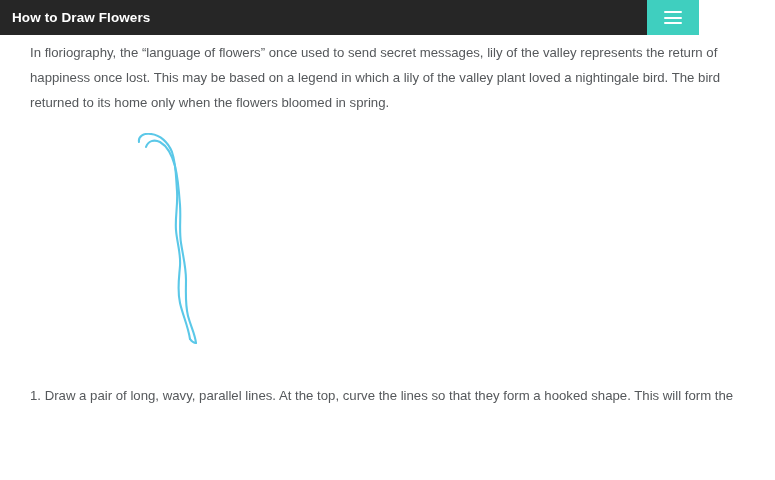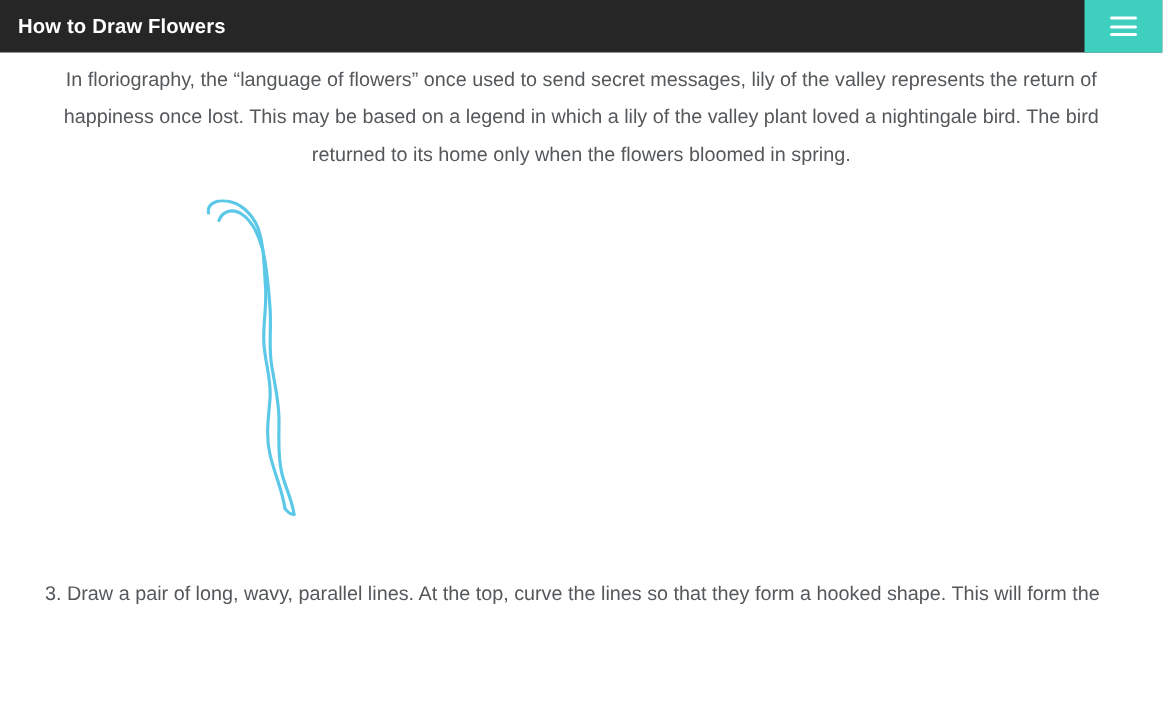--- a/index.html
+++ b/index.html
@@ -20,21 +20,21 @@
     width: 775px;
     height: 480px;
     overflow: hidden;
     background: #ffffff;
   }
 
   
   .header {
     position: absolute;
     top: 0; left: 0;
-    width: 775px;
+    width: 699px;
     height: 35px;
     background: #262626;
     display: flex;
     align-items: center;
   }
   .header-title {
     color: #ffffff;
     font-size: 13.5px;
     font-weight: bold;
     padding-left: 12px;
@@ -75,21 +75,21 @@
     left: 0;
     width: 775px;
   }
   .paragraph {
     font-size: 13.2px;
     line-height: 25px;
     color: #55585b;
     padding: 0 30px 0 30px;
     margin: 0;
   }
-  .p1 { padding-top: 5px; text-align: center; }
+  .p1 { padding-top: 5px; }
   .p2 { padding-top: 0px; }
 
   
   .figure {
     position: relative;
     width: 775px;
     height: 250px;
     margin-top: 18px;
   }
   .figure svg {
@@ -142,16 +142,16 @@
                    C181,86 179,97 181,110
                    C183,123 186,134 186,147
                    C186,160 185,171 188,183
                    C191,194 195,201 196,210"></path>
 
           <path d="M190,206 C192,209 194,210 196,210"></path>
         </g>
       </svg>
     </div>
 
-    <p class="step-caption">3. Draw a pair of long, wavy, parallel lines. At the top, curve the lines so that they form a hooked shape. This will form the</p>
+    <p class="step-caption">1. Draw a pair of long, wavy, parallel lines. At the top, curve the lines so that they form a hooked shape. This will form the</p>
 
   </div>
 </div>
 
 </body></html>

